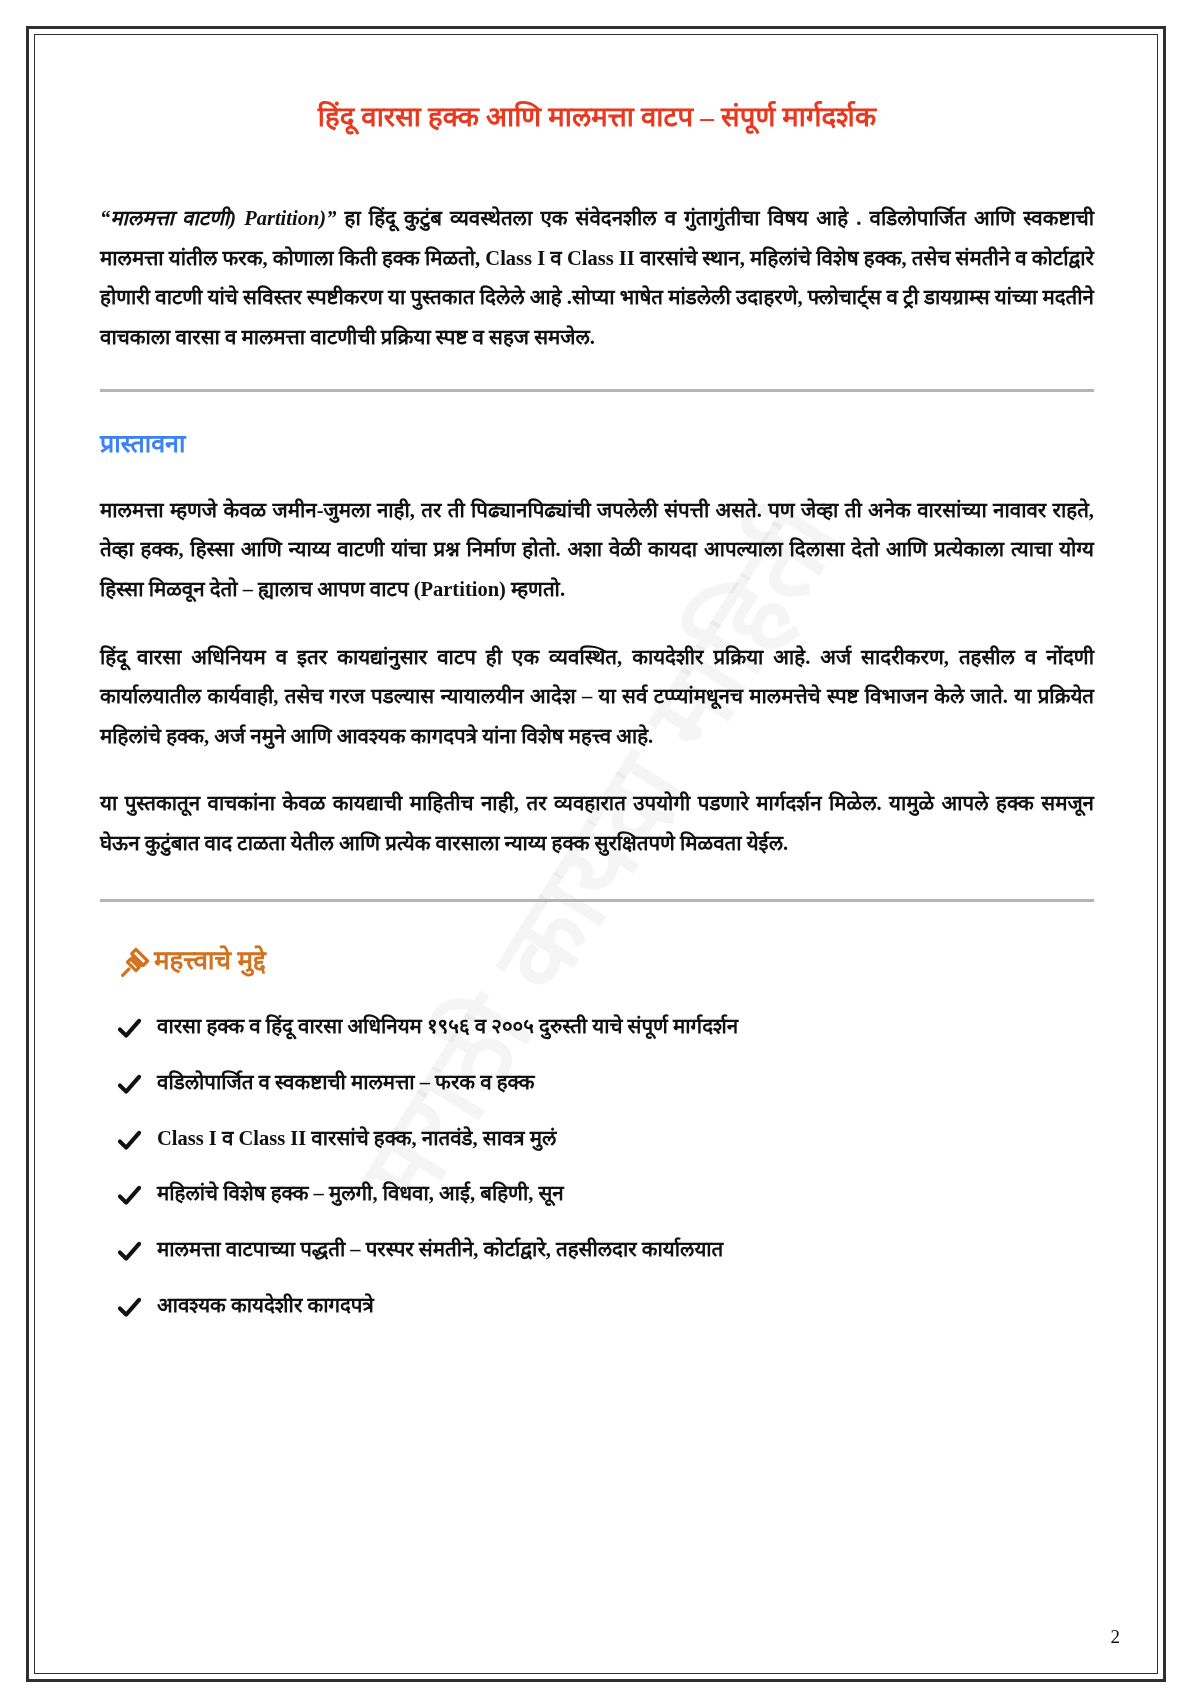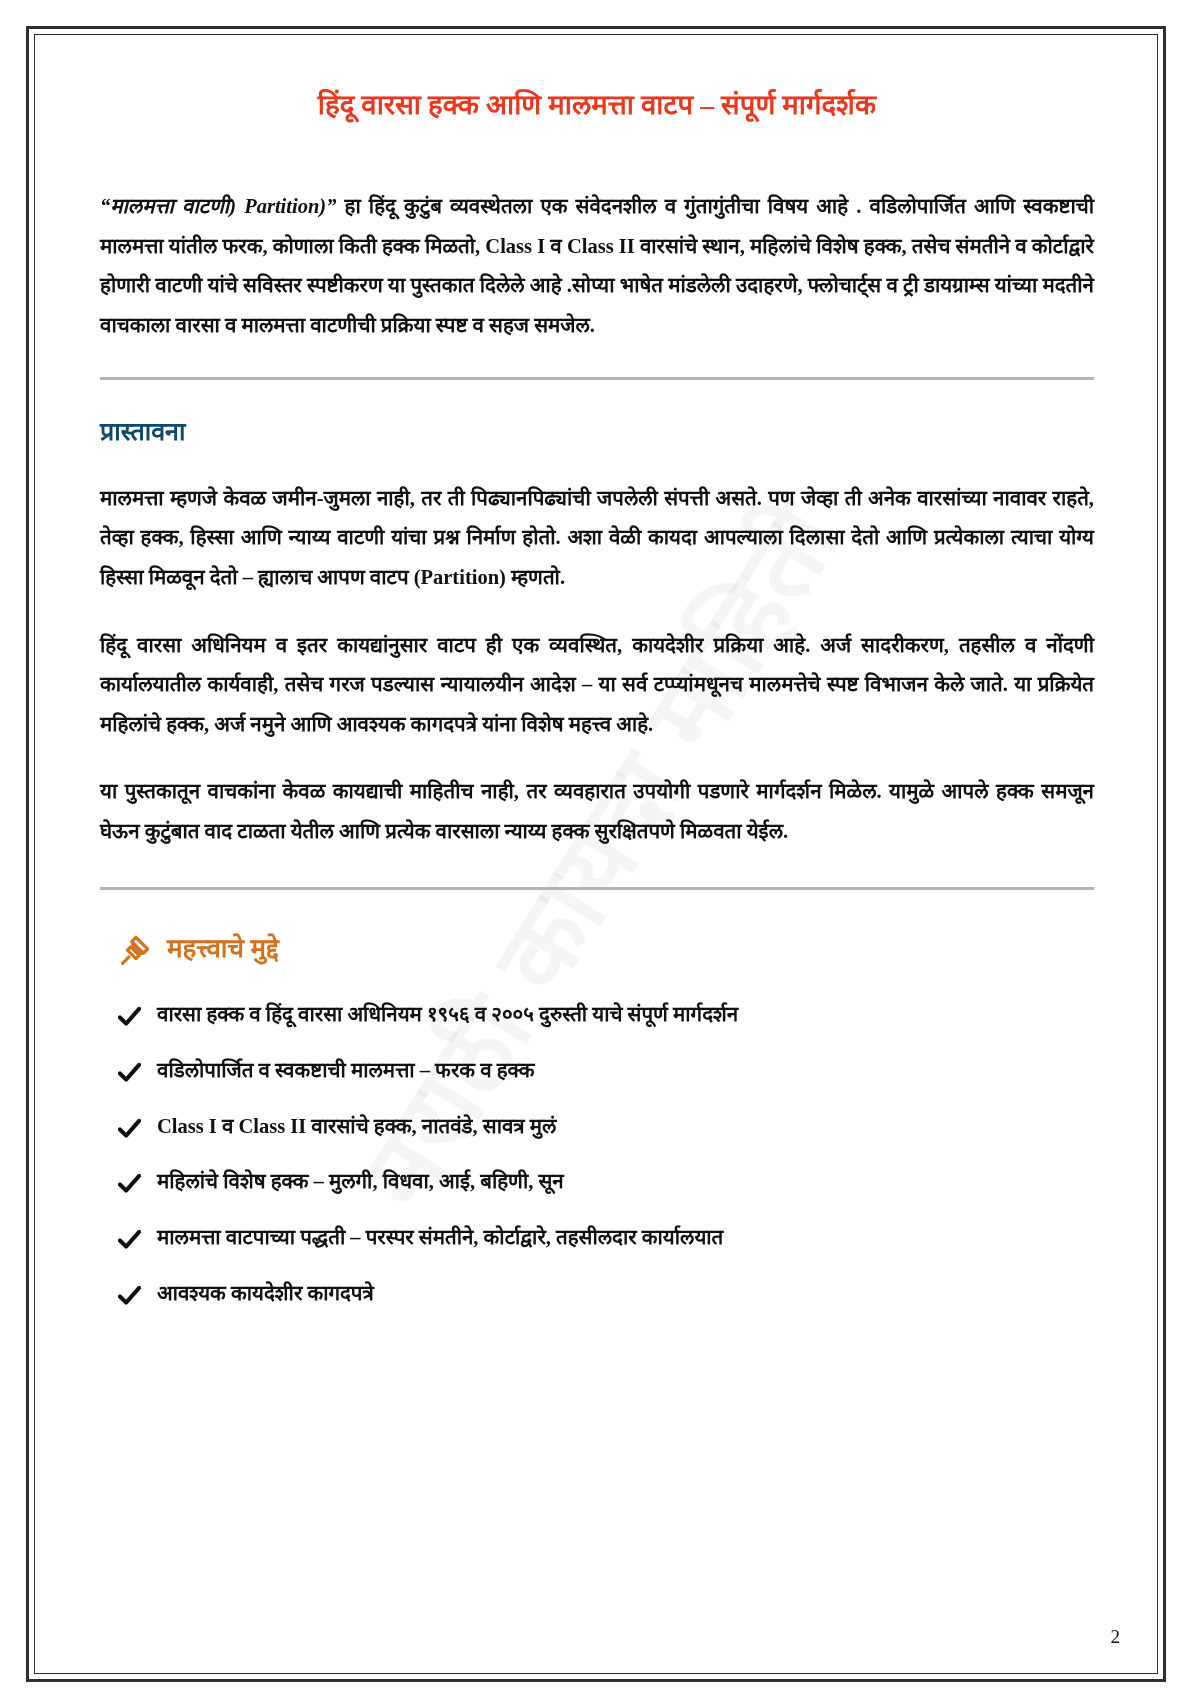--- a/index.html
+++ b/index.html
@@ -75,21 +75,21 @@
     height: 100%;
   }
 
   .doc-title {
     text-align: center;
     color: #e8381f;
     font-family: "Liberation Serif", "DejaVu Serif", serif;
     font-weight: 700;
     font-size: 27.5px;
     line-height: 1.35;
-    margin: 16px 0 0 0;
+    margin: 28px 0 0 0;
     letter-spacing: 0.1px;
   }
 
   .intro-para {
     margin-top: 64px;
     font-size: 20.5px;
     line-height: 1.93;
     color: #111111;
     text-align: justify;
     font-weight: 600;
@@ -103,21 +103,21 @@
     border: 0;
     border-top: 3px solid #b4b4b4;
     margin: 32px 0 0 0;
     width: 100%;
   }
   .divider.second {
     margin-top: 36px;
   }
 
   .section-heading {
-    color: #0c4a6e;
+    color: #3b82f6;
     font-size: 25px;
     font-weight: 700;
     margin: 36px 0 0 0;
     line-height: 1.3;
   }
 
   .body-para {
     font-size: 20.5px;
     line-height: 1.93;
     color: #111111;
@@ -125,21 +125,20 @@
     font-weight: 600;
     margin: 28px 0 0 0;
   }
   .body-para.first-after-heading {
     margin-top: 30px;
   }
 
   .points-heading {
     display: flex;
     align-items: center;
-    gap: 13px;
     margin: 42px 0 0 20px;
   }
   .pin-icon {
     width: 34px;
     height: 34px;
     flex: 0 0 auto;
     display: block;
   }
   .points-heading-text {
     color: #d2721f;

